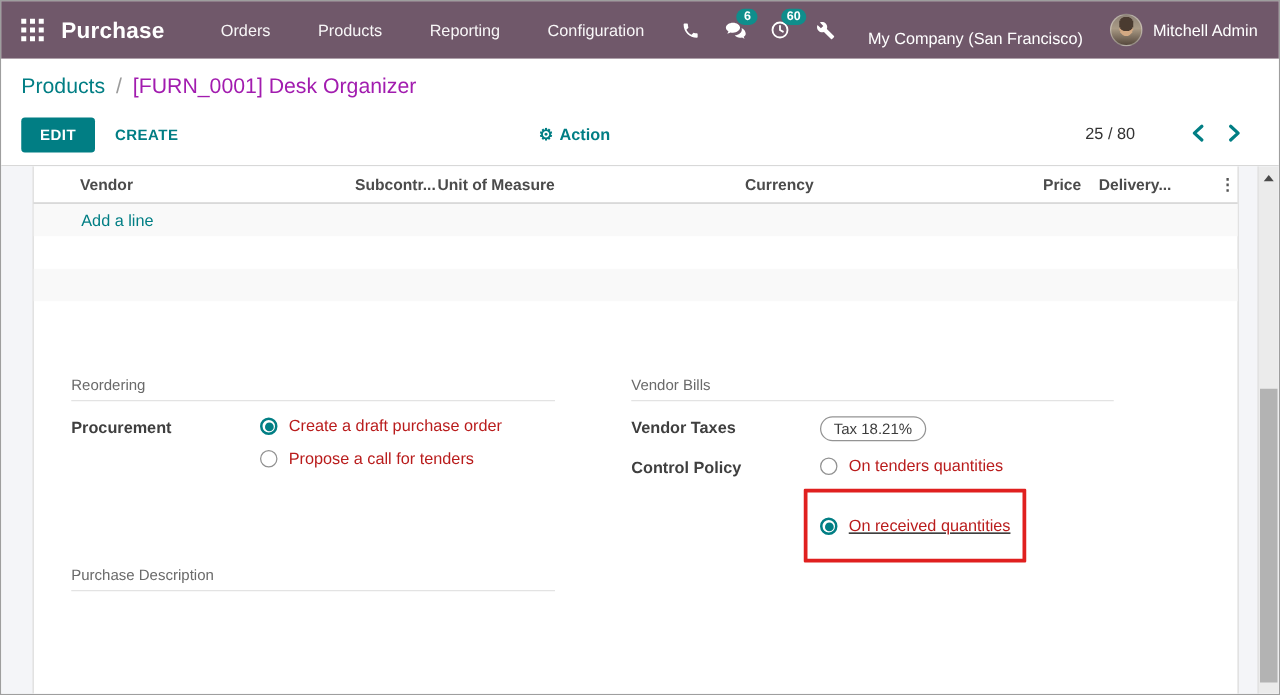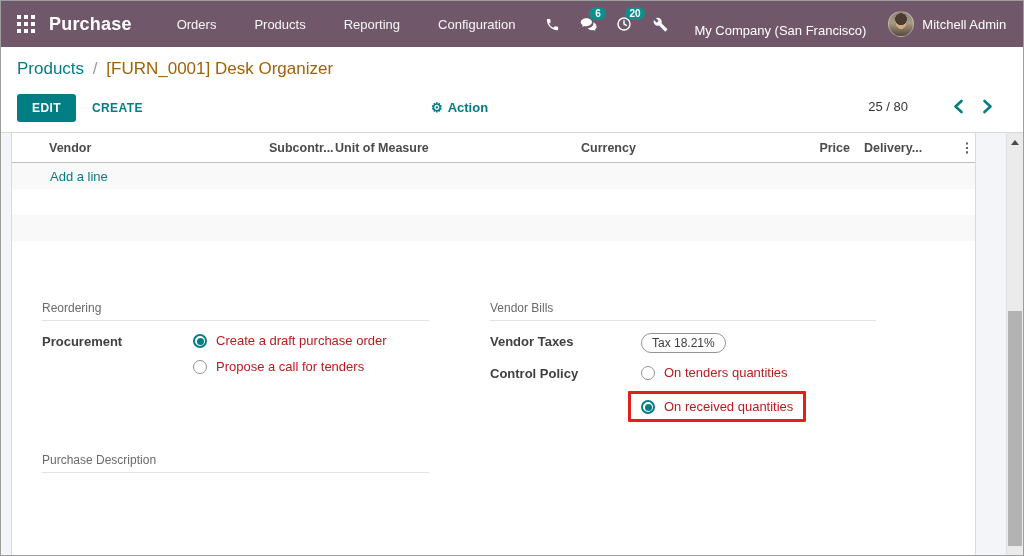--- a/index.html
+++ b/index.html
@@ -29,34 +29,34 @@
     radial-gradient(circle at 50% 48%, #d3a983 0 30%, transparent 31%),
     linear-gradient(180deg,#8d8276 0%,#a99a85 45%,#55483c 100%);
     border:1px solid rgba(255,255,255,.35);margin-right:8px;}
   .user-name{font-size:13px;white-space:nowrap;}
 
   
   .control-panel{flex:0 0 86px;background:#fff;border-bottom:1px solid #d8d8d8;position:relative;}
   .breadcrumb{position:absolute;left:16px;top:12px;font-size:17px;white-space:nowrap;}
   .breadcrumb .bc-link{color:var(--accent);cursor:pointer;}
   .breadcrumb .bc-sep{color:#9b9b9b;padding:0 4px;}
-  .breadcrumb .bc-current{color:#a16207;}
+  .breadcrumb .bc-current{color:#a21caf;}
   .btn-row{position:absolute;left:16px;top:47px;display:flex;align-items:center;}
   .btn-primary{background:var(--accent);color:#fff;border:none;font-size:12px;font-weight:700;letter-spacing:.4px;padding:7px 15px;border-radius:3px;cursor:pointer;font-family:inherit;}
   .btn-flat{background:none;border:none;color:var(--accent);font-size:12px;font-weight:700;letter-spacing:.4px;margin-left:16px;cursor:pointer;font-family:inherit;}
   .action-menu{position:absolute;left:430px;top:53px;color:var(--accent);font-size:13px;font-weight:700;cursor:pointer;display:flex;align-items:center;gap:5px;}
   .gear{font-size:13px;}
   .pager{position:absolute;right:25px;top:50px;display:flex;align-items:center;}
   .pager-value{font-size:13px;color:#333;margin-right:40px;}
   .pager-btn{background:none;border:none;cursor:pointer;padding:2px 5px;display:flex;align-items:center;}
   .pager-btn + .pager-btn{margin-left:8px;}
 
   
   .content{flex:1 1 auto;background:#f4f5f8;position:relative;overflow:hidden;}
-  .sheet{position:absolute;left:10px;top:0;width:965px;height:100%;background:#fff;border-left:1px solid #d9d9d9;border-right:1px solid #d9d9d9;}
+  .sheet{position:absolute;left:25px;top:0;width:965px;height:100%;background:#fff;border-left:1px solid #d9d9d9;border-right:1px solid #d9d9d9;}
 
   
   .otable{width:100%;}
   .otable-header{display:flex;align-items:center;height:30px;border-bottom:1px solid #bfbfbf;font-size:12.5px;font-weight:700;color:#4b4b4b;}
   .oth{white-space:nowrap;overflow:hidden;text-overflow:ellipsis;}
   .oth-vendor{margin-left:37px;width:220px;}
   .oth-subcontr{width:66px;}
   .oth-currency{width:219px;}
   .oth-uom{width:246px;}
   .oth-price{width:50px;text-align:right;}
@@ -74,21 +74,21 @@
   .section-title{font-size:12px;color:#6a6a6a;padding-bottom:5px;border-bottom:1px solid #e3e3e3;}
   .frow{display:flex;margin-top:12px;}
   .flabel{width:151px;flex:0 0 151px;font-size:13px;font-weight:700;color:var(--text-dark);padding-top:1px;}
   .fvalue{flex:1;}
   .radio-opt{display:flex;align-items:center;margin-bottom:11px;cursor:pointer;}
   .radio{width:14px;height:14px;border-radius:50%;border:1.5px solid #919191;margin-right:9px;flex:0 0 14px;position:relative;background:#fff;}
   .radio.checked{border:2px solid var(--accent);}
   .radio.checked::after{content:"";position:absolute;left:2px;top:2px;width:7px;height:7px;border-radius:50%;background:var(--accent);}
   .radio-label{font-size:13px;color:#b91c1c;}
   .tag-pill{display:inline-block;border:1px solid #949494;border-radius:11px;padding:2px 10px;font-size:12px;color:#3d3d3d;background:#fff;cursor:pointer;}
-  .hl-box{display:inline-flex;border:3px solid var(--highlight);padding:5px 10px;margin-left:-13px;border-radius:1px;}
+  .hl-box{display:inline-flex;border:3px solid var(--highlight);padding:19px 10px;margin-left:-13px;border-radius:1px;text-decoration:underline;}
   .hl-box .radio-opt{margin-bottom:0;}
 
   
   .scrollbar{position:absolute;right:0;top:0;width:17px;height:100%;background:#ebebeb;border-left:1px solid #e0e0e0;}
   .sb-arrow{position:absolute;top:3px;left:0;width:16px;height:12px;display:flex;align-items:center;justify-content:center;cursor:pointer;}
   .sb-arrow::after{content:"";border-left:4px solid transparent;border-right:4px solid transparent;border-bottom:5px solid #4a4a4a;}
   .sb-thumb{position:absolute;left:1px;top:178px;width:14px;height:235px;background:#b3b3b3;cursor:grab;}
 </style>
 </head>
 <body>
@@ -125,21 +125,21 @@
             <path d="M9 1C4.6 1 1 3.5 1 6.6c0 1.8 1.1 3.3 2.9 4.4-.2.9-.7 1.7-1.5 2.3 1.4-.1 2.7-.6 3.7-1.3.9.2 1.9.3 2.9.3 4.4 0 8-2.5 8-5.7S13.4 1 9 1z"></path>
             <path d="M18.6 6.9c.2.6.4 1.1.4 1.7 0 3.6-3.6 6.4-8 6.7 1.2 1.7 3.5 2.8 6 2.8.8 0 1.6-.1 2.3-.3.8.6 1.9 1 3 1.1-.6-.5-1-1.2-1.2-1.9 1.4-.9 2.3-2.1 2.3-3.5 0-2.9-2.1-5.6-4.8-6.6z"></path>
           </svg>
         <span class="nav-badge">6</span>
       </div>
       <div class="nav-icon-btn">
         <svg width="16" height="16" viewBox="0 0 24 24" fill="none" stroke="#fff" stroke-width="2.2">
             <circle cx="12" cy="12" r="9"></circle>
             <path d="M12 7v5l3.5 2" stroke-linecap="round"></path>
           </svg>
-        <span class="nav-badge">20</span>
+        <span class="nav-badge">60</span>
       </div>
       <div class="nav-icon-btn">
         <svg width="15" height="15" viewBox="0 0 24 24" fill="#fff">
             <path d="M22.7 19l-9.1-9.1c.9-2.3.4-5-1.5-6.9-2-2-5-2.4-7.4-1.3L9 6 6 9 1.6 4.7C.4 7.1.9 10.1 2.9 12.1c1.9 1.9 4.6 2.4 6.9 1.5l9.1 9.1c.4.4 1 .4 1.4 0l2.3-2.3c.5-.4.5-1.1.1-1.4z"></path>
           </svg>
       </div>
       <div class="company">My Company (San Francisco)</div>
       <div class="user-menu">
         <span class="avatar"></span>
         <span class="user-name">Mitchell Admin</span>

